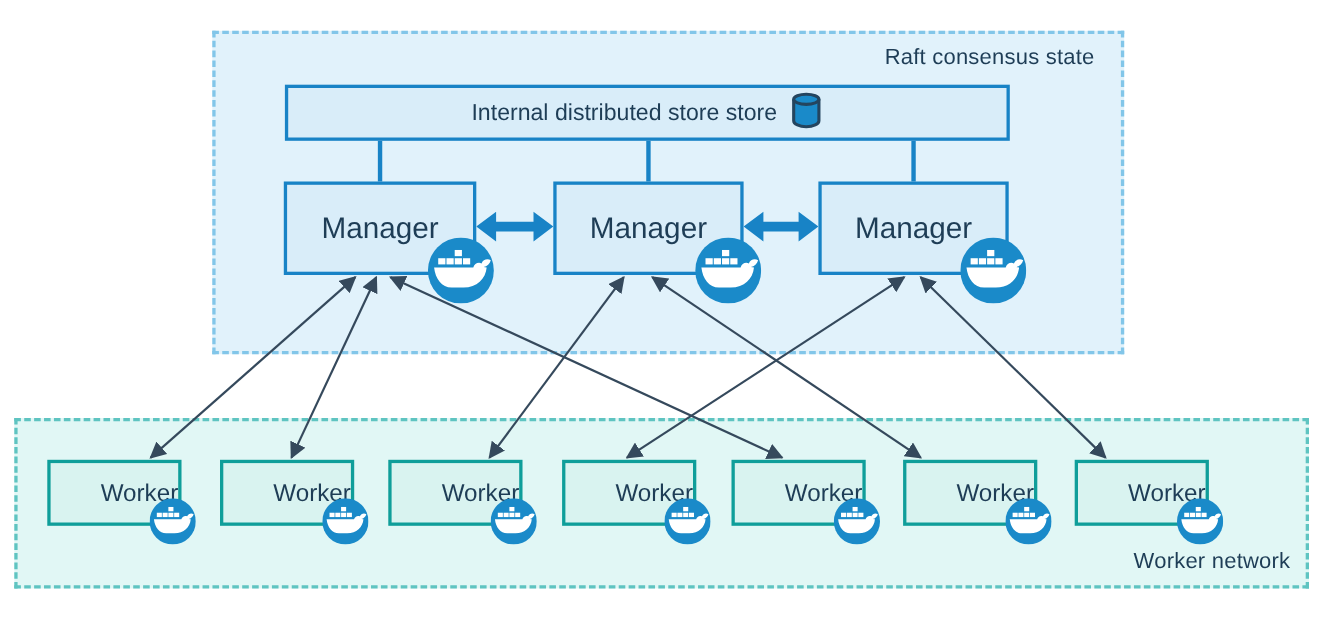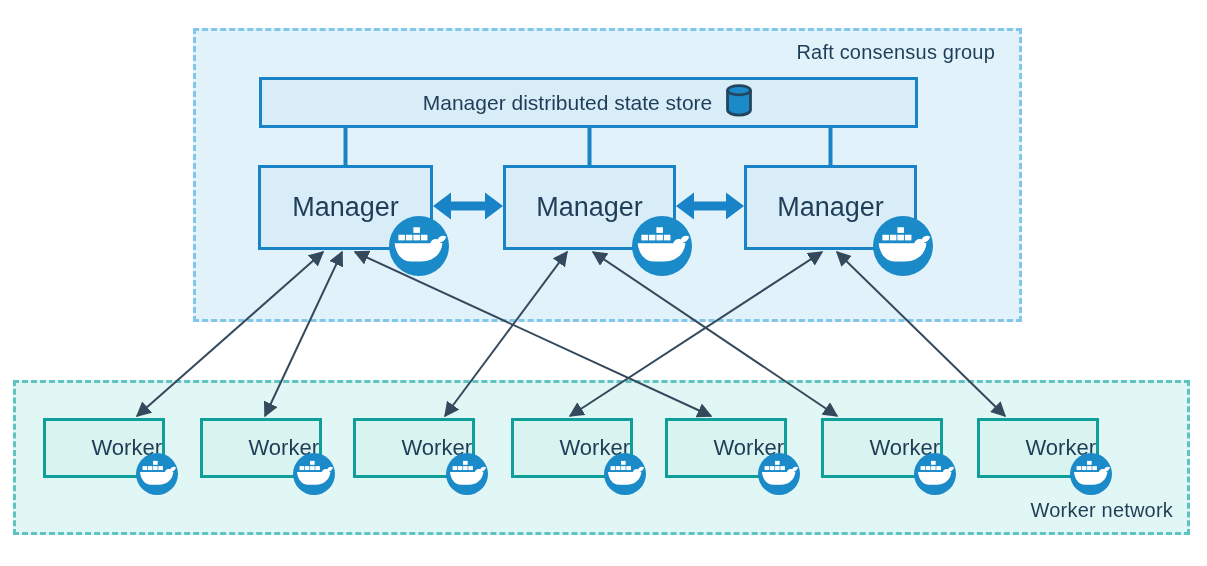--- a/index.html
+++ b/index.html
@@ -50,29 +50,29 @@
   .manager-node .badge{right:-19px;bottom:-29px;width:60px;height:60px;}
   .worker-node .badge{right:-16px;bottom:-20px;width:42px;height:42px;}
   #edges-layer{position:absolute;left:0;top:0;z-index:2;pointer-events:none;}
 </style>
 </head>
 <body>
 
 <div id="stage">
 
   <div id="raft-box" class="group-box">
-    <span id="raft-label" class="corner-label">Raft consensus group</span>
+    <span id="raft-label" class="corner-label">Raft consensus state</span>
   </div>
 
   <div id="gossip-box" class="group-box">
     <span id="gossip-label" class="corner-label">Worker network</span>
   </div>
 
   <div id="state-store">
-    <span>Manager distributed state store</span>
+    <span>Internal distributed store store</span>
     <span class="db-icon">
       <svg width="30" height="36" viewBox="0 0 34 38">
         <path d="M4 8 V30 C4 33.5 9.8 36.2 17 36.2 C24.2 36.2 30 33.5 30 30 V8" fill="var(--c-docker_blue,#1a8ac9)" stroke="var(--c-db_icon_outline,#24455f)" stroke-width="3.2"></path>
         <ellipse cx="17" cy="8" rx="13" ry="5.2" fill="var(--c-docker_blue,#1a8ac9)" stroke="var(--c-db_icon_outline,#24455f)" stroke-width="3.2"></ellipse>
       </svg>
     </span>
   </div>
 
   <svg id="edges-layer" width="1207" height="566">
       <defs>

